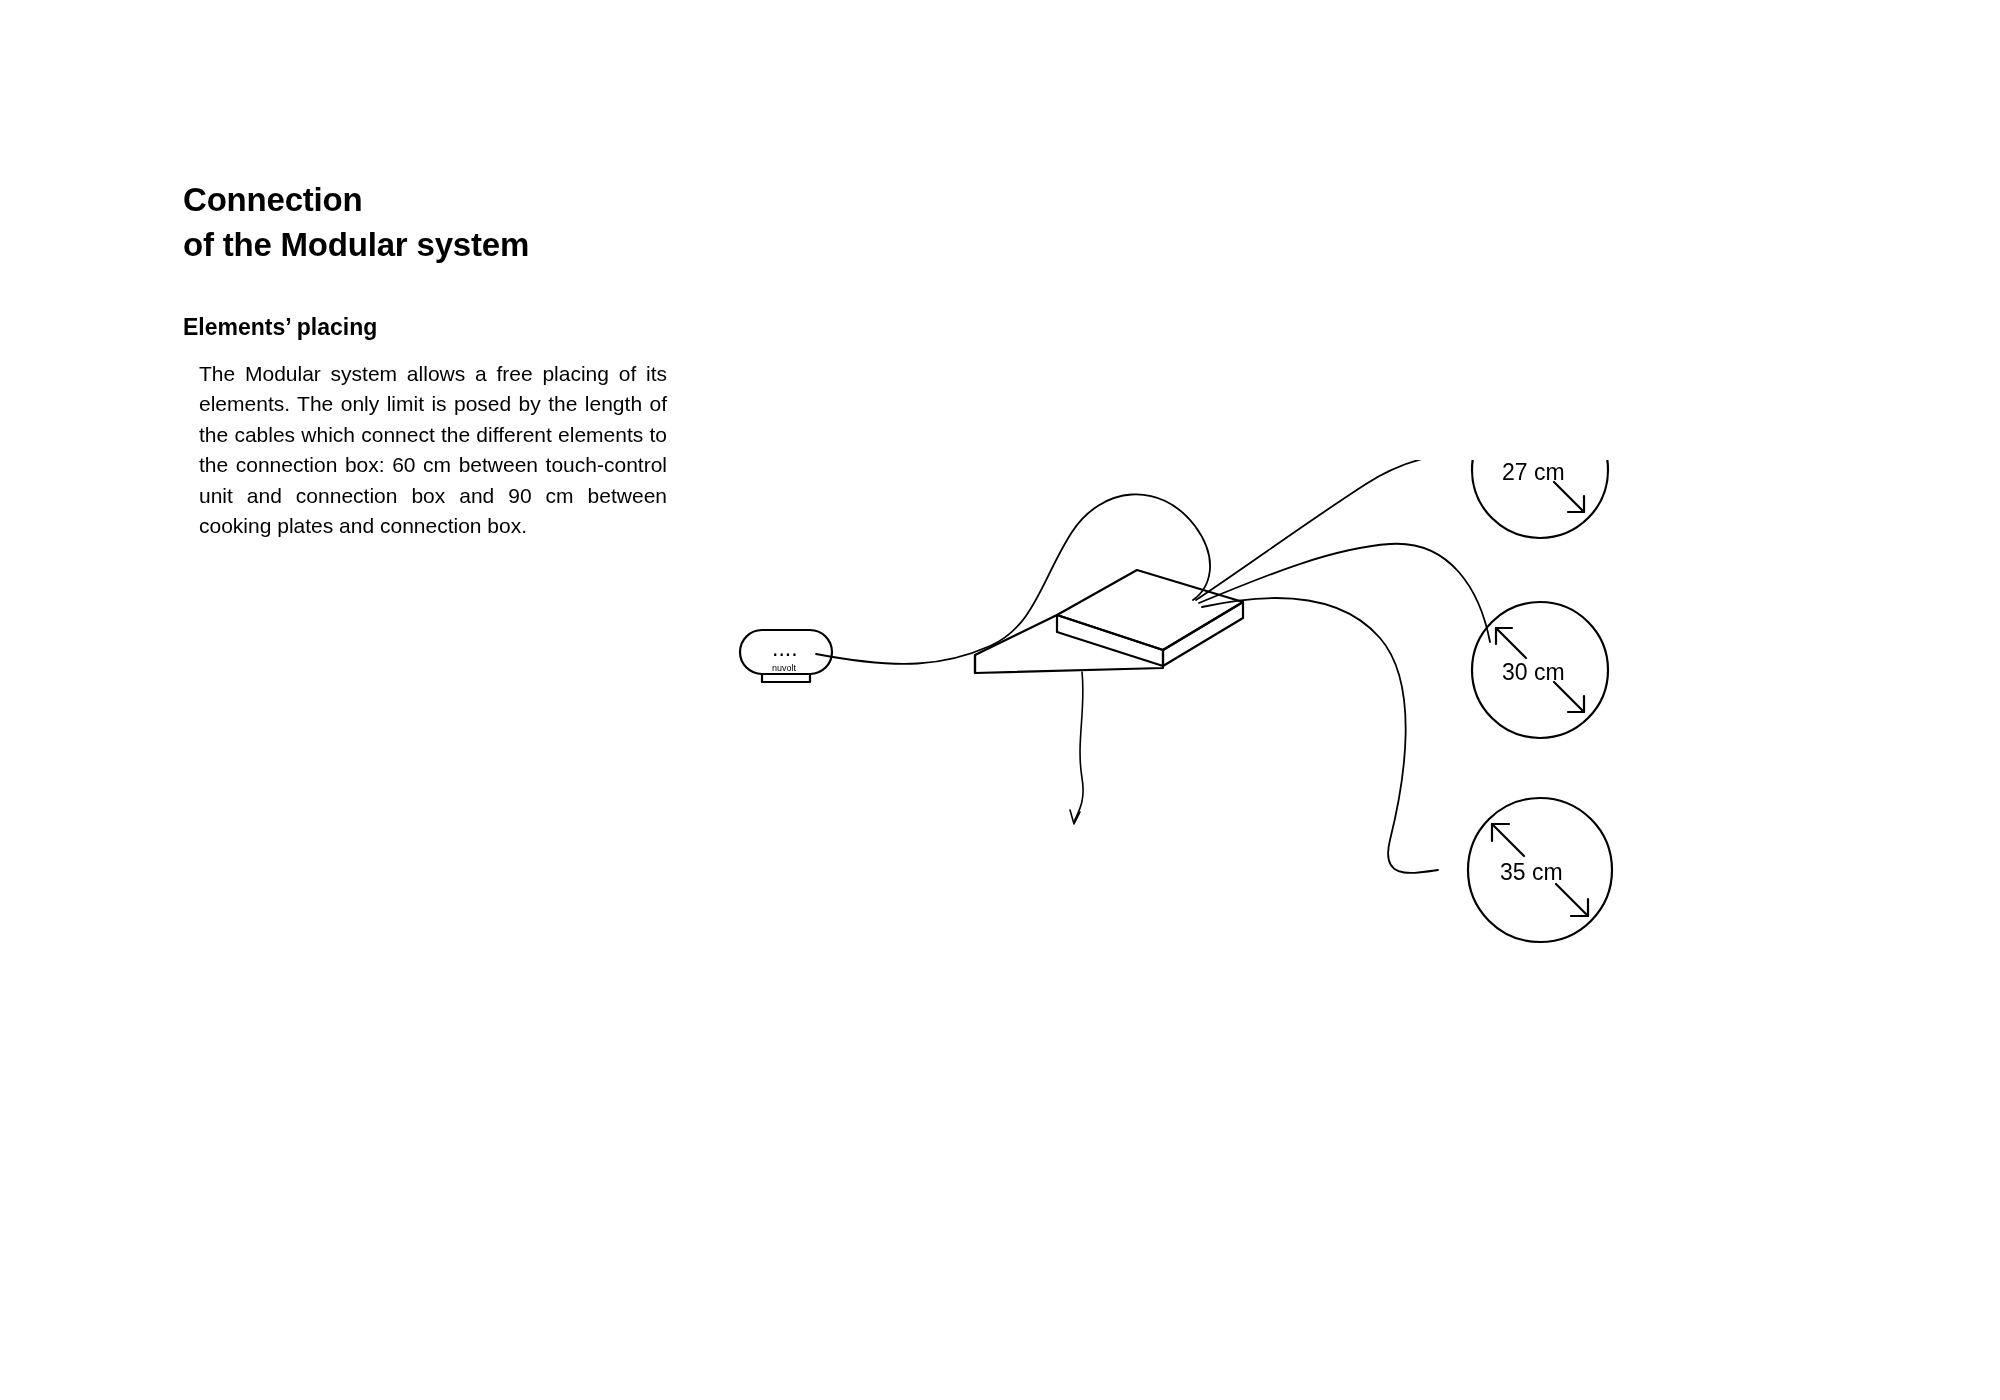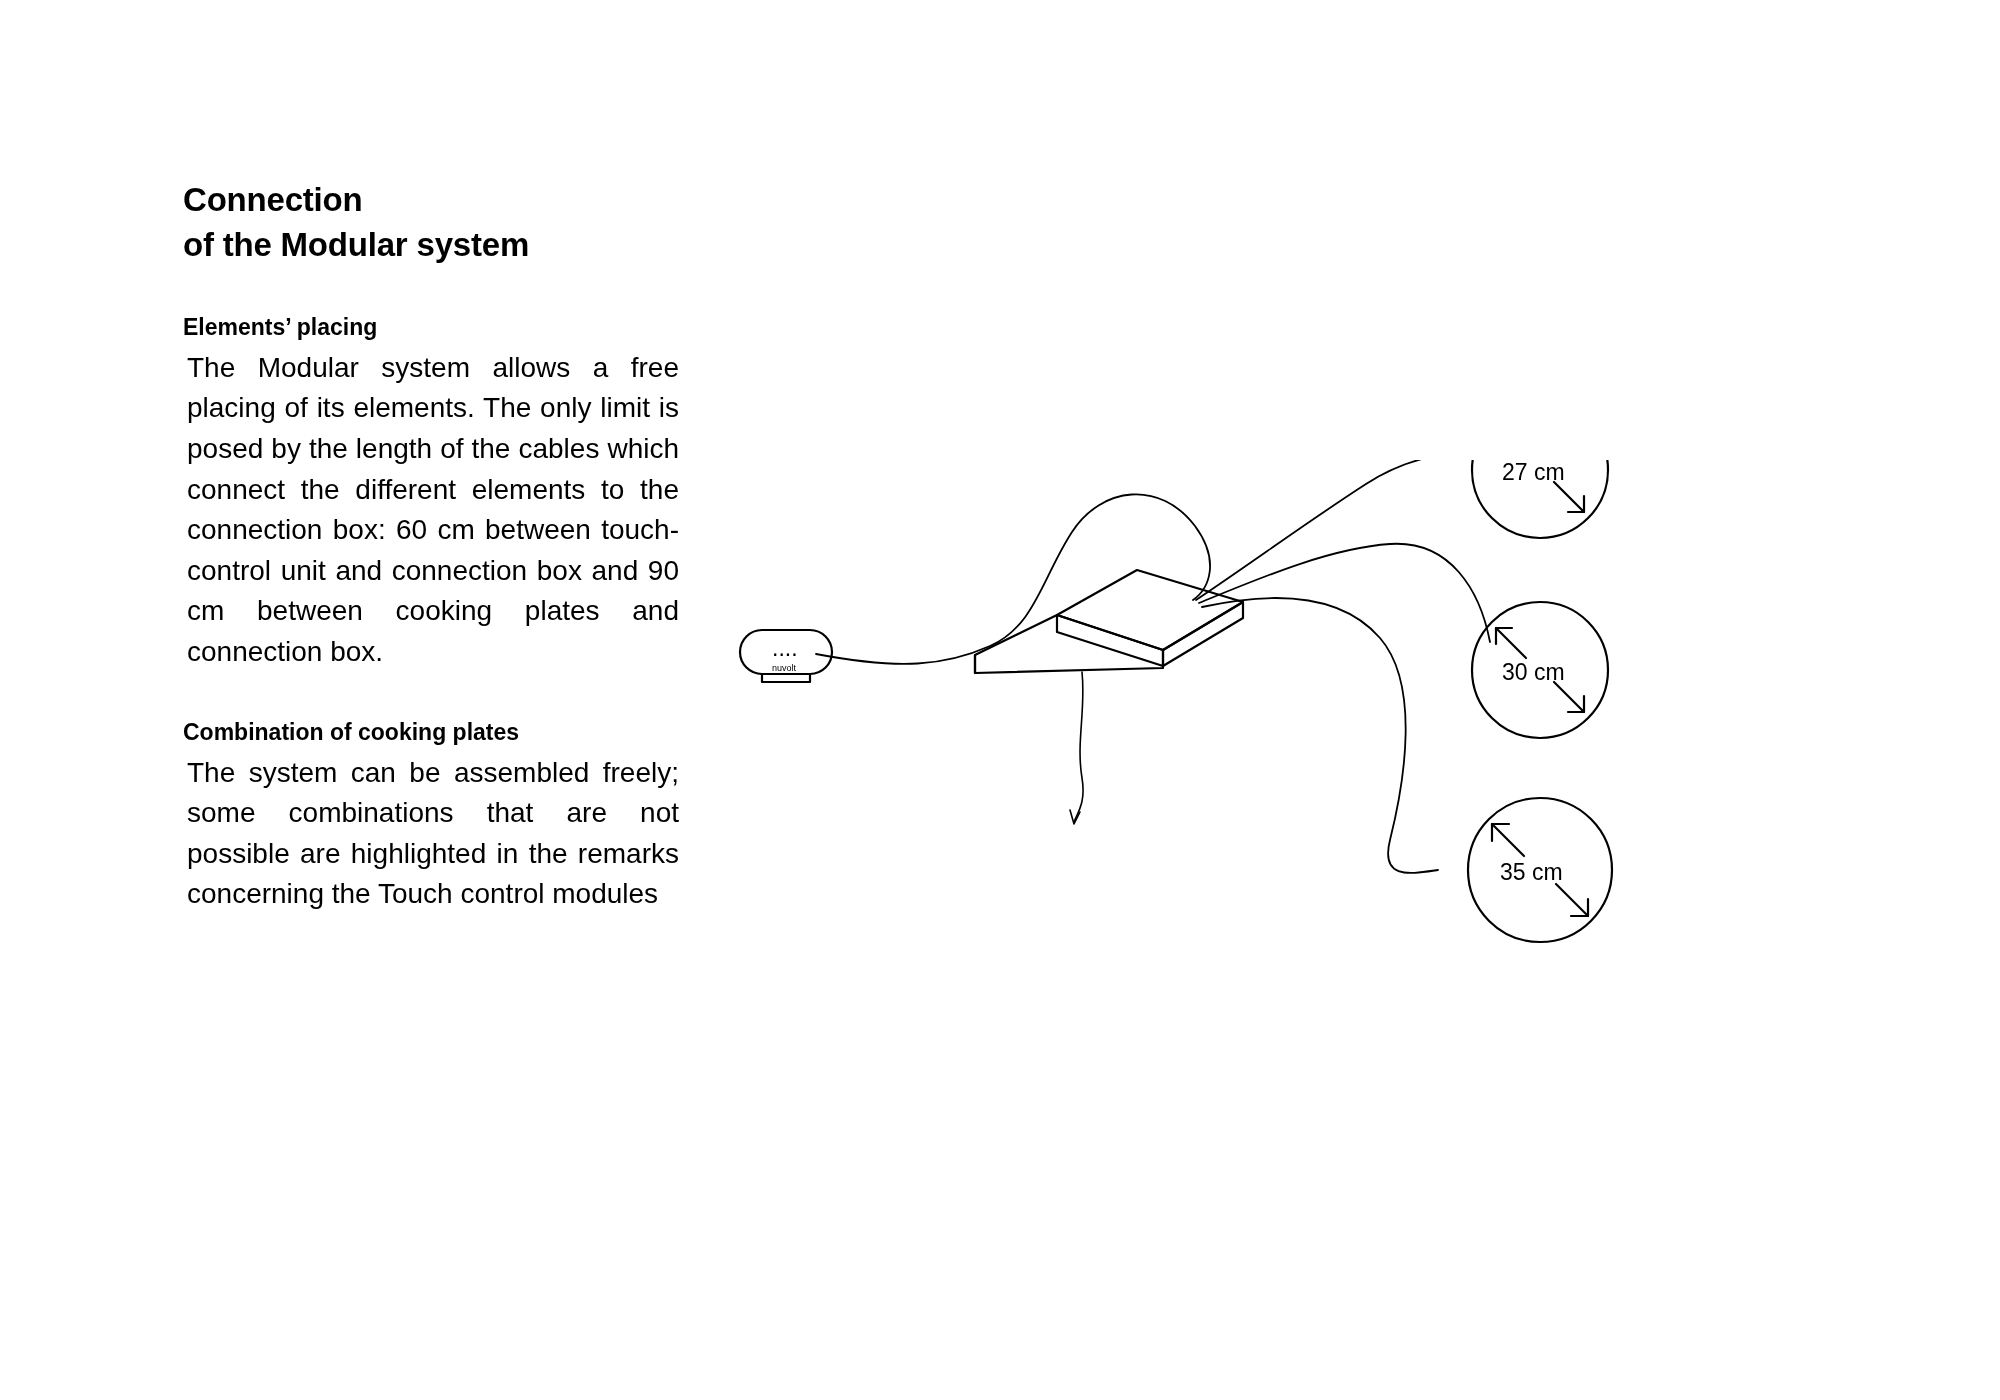--- a/index.html
+++ b/index.html
@@ -46,25 +46,25 @@
   }
 
   .section-heading {
     font-size: 23px;
     font-weight: bold;
     line-height: 1.35;
     margin: 0 0 5px 0;
   }
 
   .section-body {
-    font-size: 28px;
+    font-size: 21px;
     font-weight: normal;
     line-height: 1.45;
     text-align: justify;
-    margin: 4px;
+    margin: 16px;
     hyphens: none;
   }
 
   
   .diagram {
     position: absolute;
     left: 690px;
     top: 460px;
     width: 1260px;
     height: 760px;
@@ -93,24 +93,20 @@
   <div class="text-col">
 
     <h1 class="doc-title">Connection
 of the Modular system</h1>
 
     <div class="section">
       <h2 class="section-heading">Elements’ placing</h2>
       <p class="section-body">The Modular system allows a free placing of its elements. The only limit is posed by the length of the cables which connect the different elements to the connection box: 60 cm between touch-control unit and connection box and 90 cm between cooking plates and connection box.</p>
     </div>
 
-    <div class="section">
-      <h2 class="section-heading">Combination of cooking plates</h2>
-      <p class="section-body">The system can be assembled freely; some combinations that are not possible are highlighted in the remarks concerning the Touch control modules</p>
-    </div>
 
     <div class="section">
     </div>
 
   </div>
 
   <div class="diagram">
     <svg width="1260" height="760" viewBox="0 0 1260 760" xmlns="http://www.w3.org/2000/svg">
 
       <g fill="none" stroke="#000000" stroke-width="2.2" stroke-linecap="round" stroke-linejoin="round">

